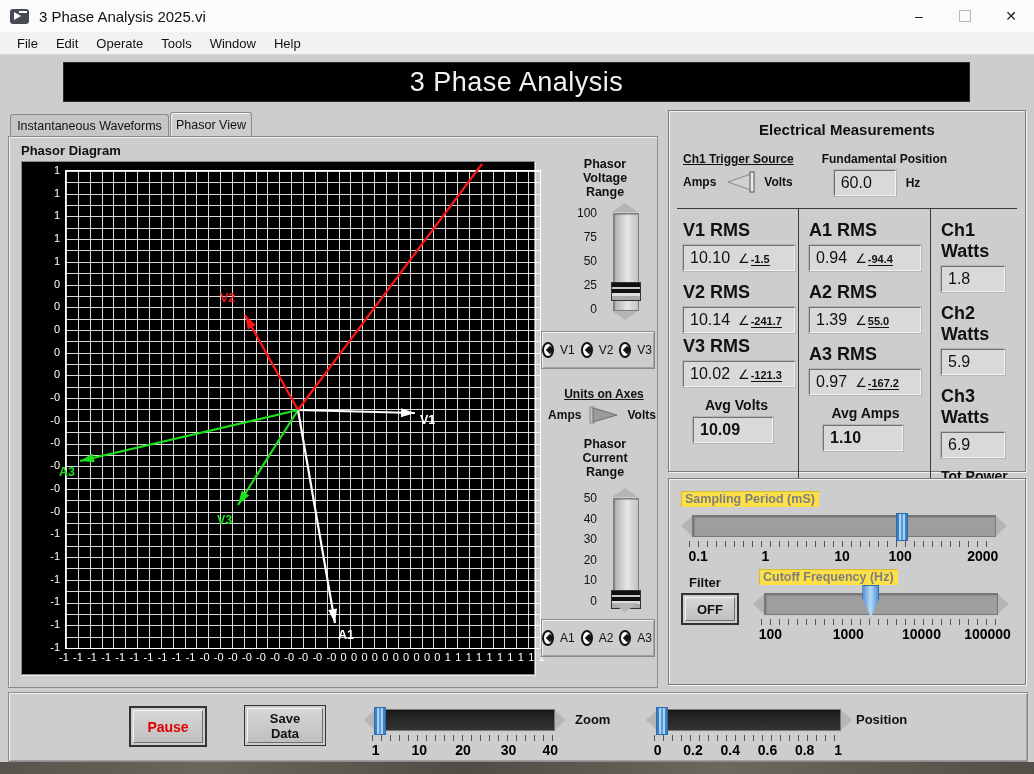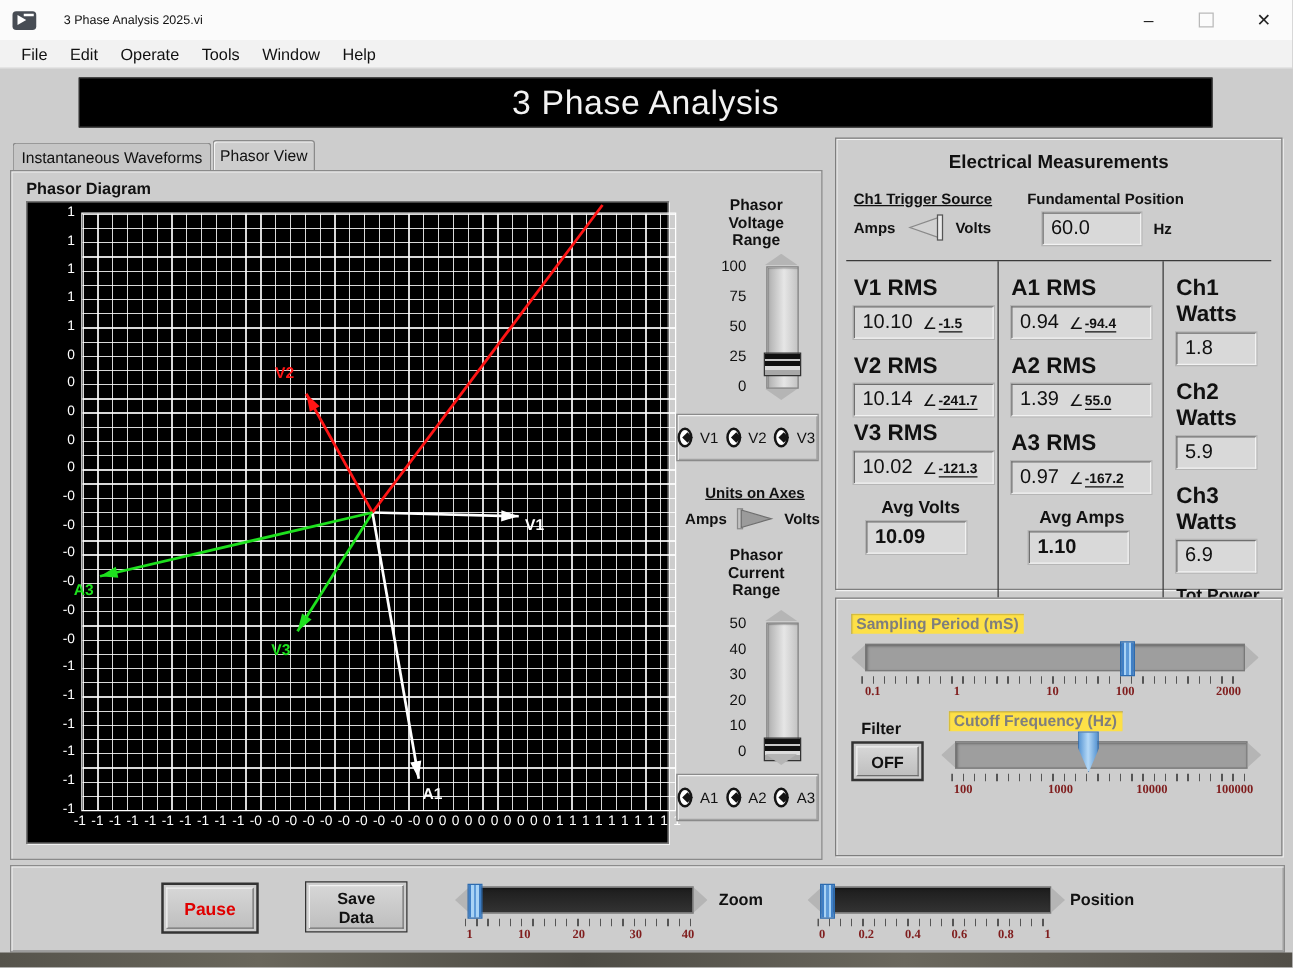--- a/index.html
+++ b/index.html
@@ -6,21 +6,21 @@
   body{width:1034px;height:774px;overflow:hidden;background:#cdcdcd;
        font-family:"Liberation Sans",sans-serif;color:#111;position:relative;}
   
   .titlebar{position:absolute;left:0;top:0;width:1034px;height:32px;background:#fbfbfb;
             display:flex;align-items:center;}
   .appicon{width:19px;height:15px;background:#474c54;border-radius:3px;margin-left:10px;
            position:relative;}
   .appicon .play{position:absolute;left:4px;top:3px;width:0;height:0;
            border-left:7px solid #fff;border-top:4.5px solid transparent;border-bottom:4.5px solid transparent;}
   .appicon .bar{position:absolute;right:2px;top:2px;width:8px;height:2px;background:#fff;}
-  .wtitle{font-size:10px;margin-left:22px;}
+  .wtitle{font-size:15px;margin-left:10px;}
   .winbtns{margin-left:auto;display:flex;align-items:center;height:100%;}
   .wbtn{width:46px;height:100%;display:flex;align-items:center;justify-content:center;font-size:14px;color:#222;}
   .wbtn.max span{width:10px;height:10px;border:1.2px solid #b9b9b9;display:block;}
   .menubar{position:absolute;left:0;top:32px;width:1034px;height:23px;background:#f2f2f2;
            border-bottom:1px solid #d6d6d6;display:flex;align-items:center;padding-left:8px;box-sizing:border-box;}
   .mitem{font-size:13px;padding:2px 9px;}
   .main{position:absolute;left:0;top:55px;width:1034px;height:707px;background:#cdcdcd;}
   .deskstrip{position:absolute;left:0;top:762px;width:1034px;height:12px;
              background:linear-gradient(90deg,#56544c,#6a675c 20%,#4e4c45 45%,#6b685e 70%,#524f48);}
   
@@ -103,21 +103,21 @@
   .htrack.dark{background:linear-gradient(to bottom,#1c1c1c,#333);}
   .hthumb{position:absolute;top:-3px;width:10px;height:26px;
           background:linear-gradient(to right,#3f7fc6 0 2px,#a9d3f5 2px 4px,#5d9ad8 4px 6px,#a9d3f5 6px 8px,#3f7fc6 8px);
           border:1px solid #2d6bae;}
   .pthumb{position:absolute;top:-9px;width:15px;height:31px;
           background:linear-gradient(to right,#5795d3,#b5d9f7 50%,#5795d3);
           border:1px solid #2d6bae;clip-path:polygon(0 0,100% 0,100% 40%,50% 100%,0 40%);}
   .scale{position:absolute;height:22px;}
   .scale::before{content:"";position:absolute;left:0;top:0;width:100%;height:6px;
           background-image:repeating-linear-gradient(to right,#555 0 1px,transparent 1px 9px);}
-  .scale span{position:absolute;top:7px;transform:translateX(-50%);font-size:10px;font-weight:bold;color:#7f1d1d;font-family:Liberation Serif, serif;}
+  .scale span{position:absolute;top:7px;transform:translateX(-50%);font-size:14px;font-weight:bold;color:#000000;}
   .dimlab{color:#7e7e7e;font-weight:bold;font-size:12.5px;background:#fde047;padding:1px 4px;
           box-shadow:inset 1px 1px 1px rgba(0,0,0,.18);display:inline-block;}
   
   .btnouter{position:absolute;border:2px solid #333;background:#cdcdcd;padding:2px;}
   .btninner{border:1px solid;border-color:#f2f2f2 #6f6f6f #6f6f6f #f2f2f2;height:100%;box-sizing:border-box;
             display:flex;align-items:center;justify-content:center;text-align:center;
             font-weight:bold;background:linear-gradient(to bottom,#d6d6d6,#bfbfbf);}
   .pause .btninner{color:#e00000;font-size:14px;}
   .save .btninner{font-size:13px;line-height:15px;}
   .off .btninner{font-size:13px;}
@@ -317,21 +317,21 @@
           <svg width="36" height="22">
             <polygon points="29,3 29,19 6,11" fill="#d2d2d2" stroke="#8a8a8a"></polygon>
             <rect x="28" y="1" width="4" height="20" fill="#e9e9e9" stroke="#555"></rect>
           </svg>
           <span class="ampvolt">Volts</span>
         </div>
       </div>
       <div class="freqblock">
         <div class="freqlab">Fundamental Position</div>
         <div class="row">
-          <div class="valbox" style="width:79px;">
+          <div class="valbox" style="width:62px;">
             <span class="vmain">60.0</span>
           </div>
           <span class="freqlab">Hz</span>
         </div>
       </div>
     </div>
     <div class="divline"></div>
     <div class="mgrid">
       <div class="mcol">
         <div class="flabel">V1 RMS</div>

